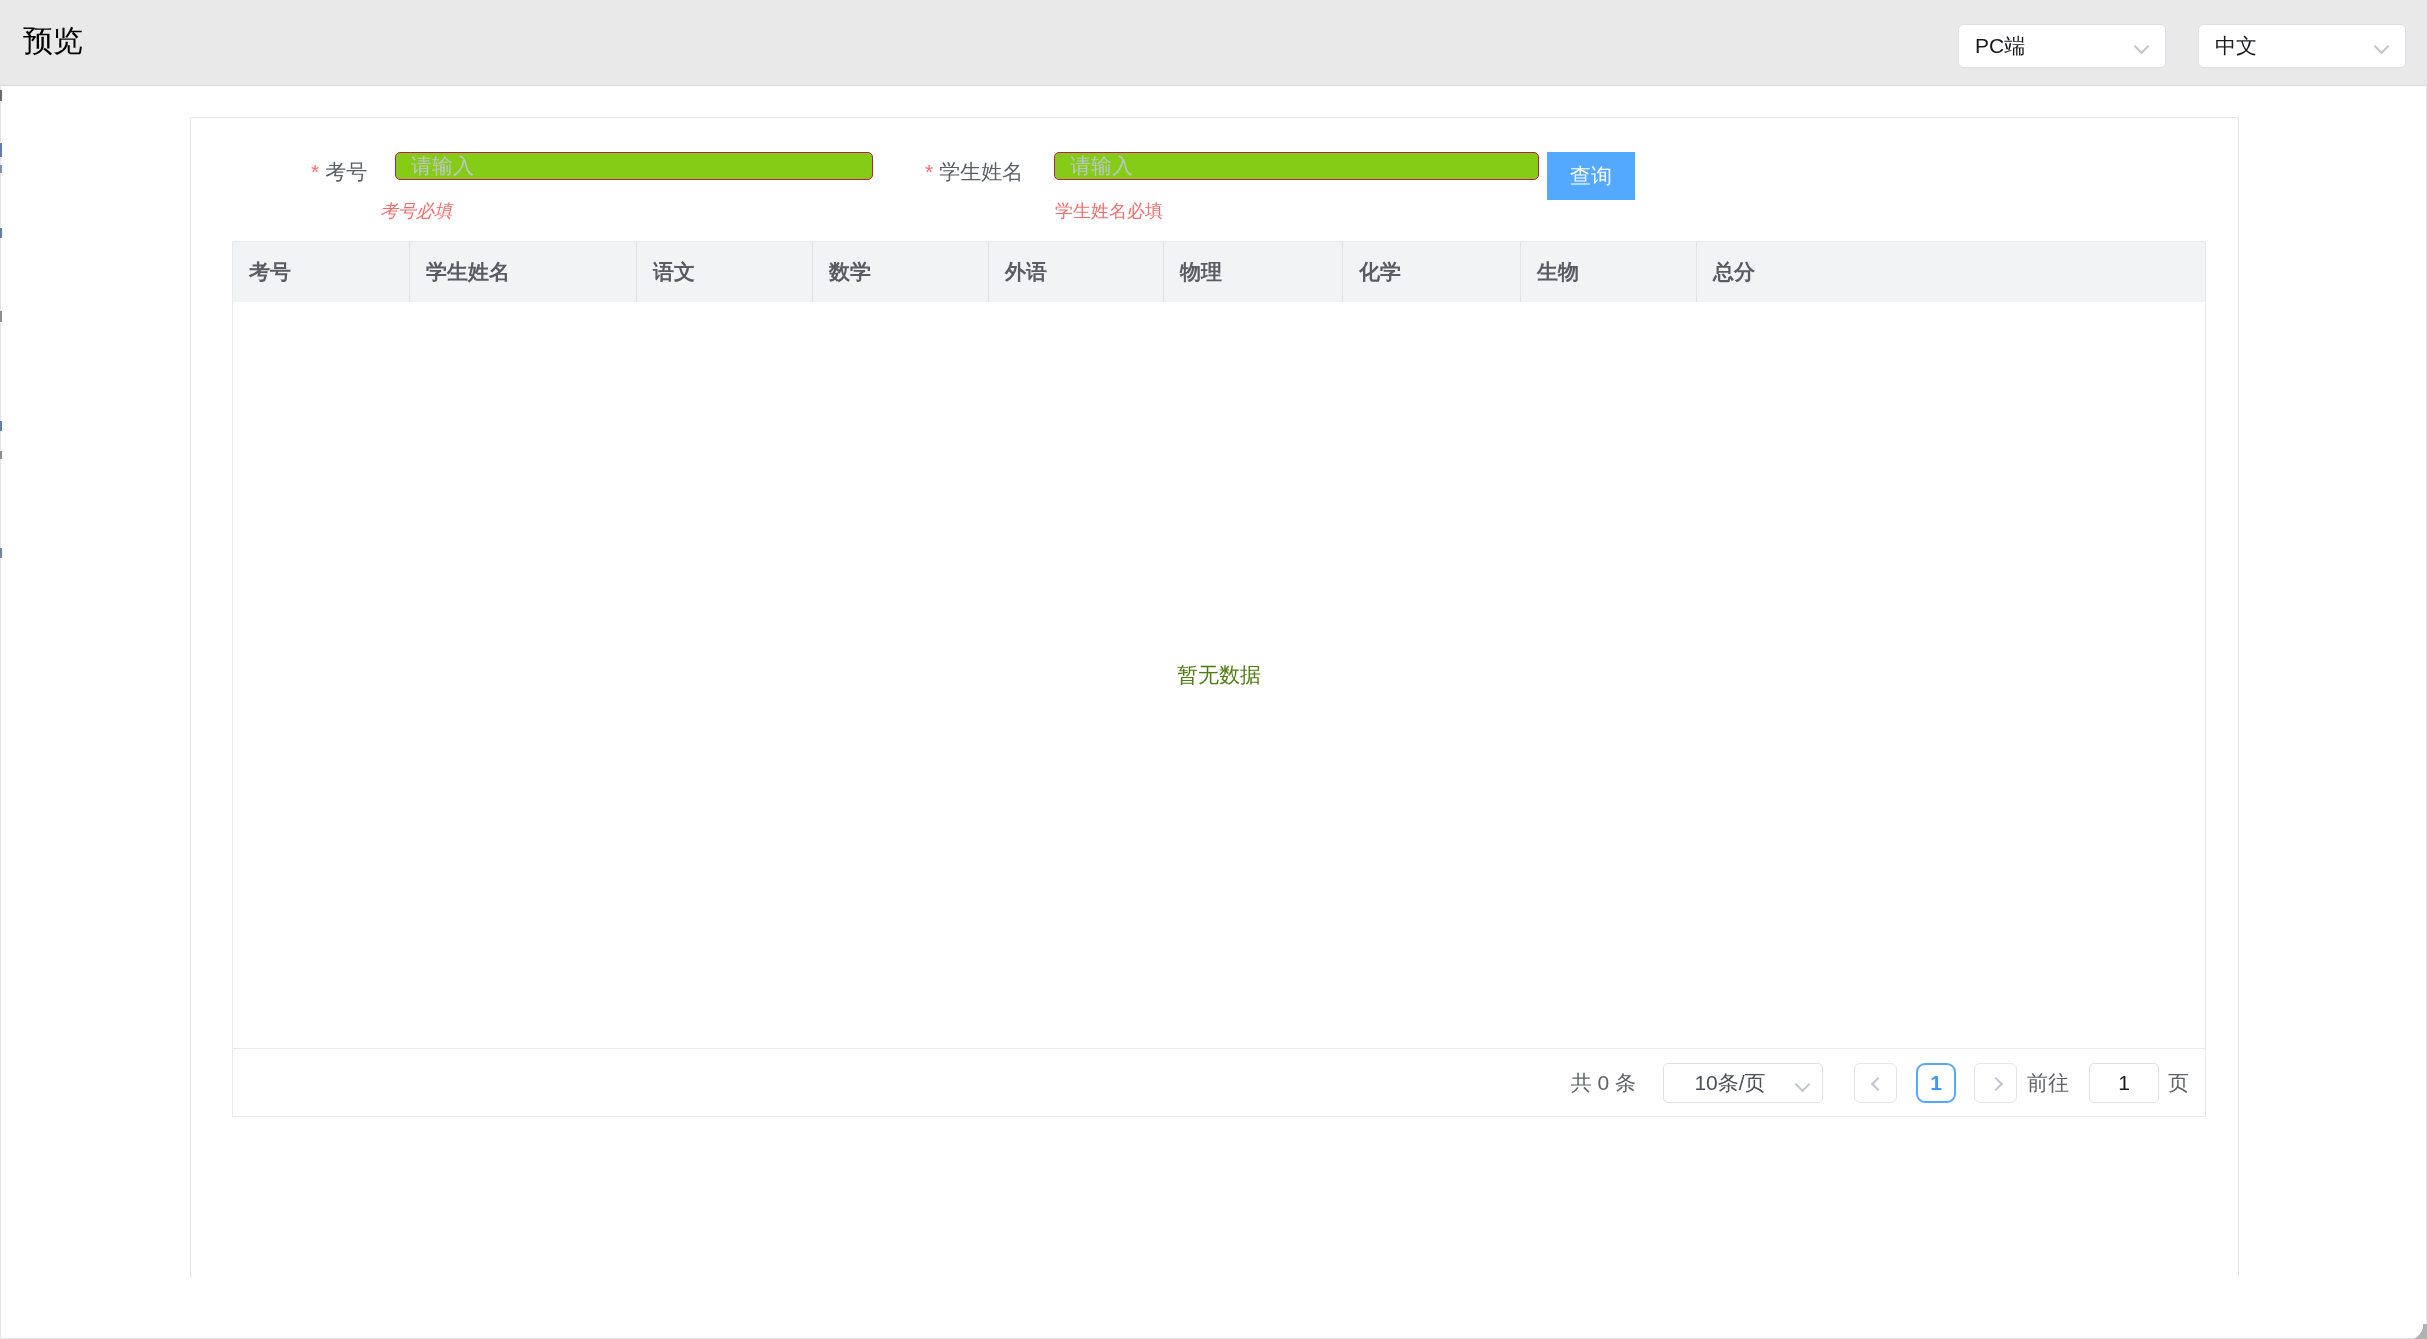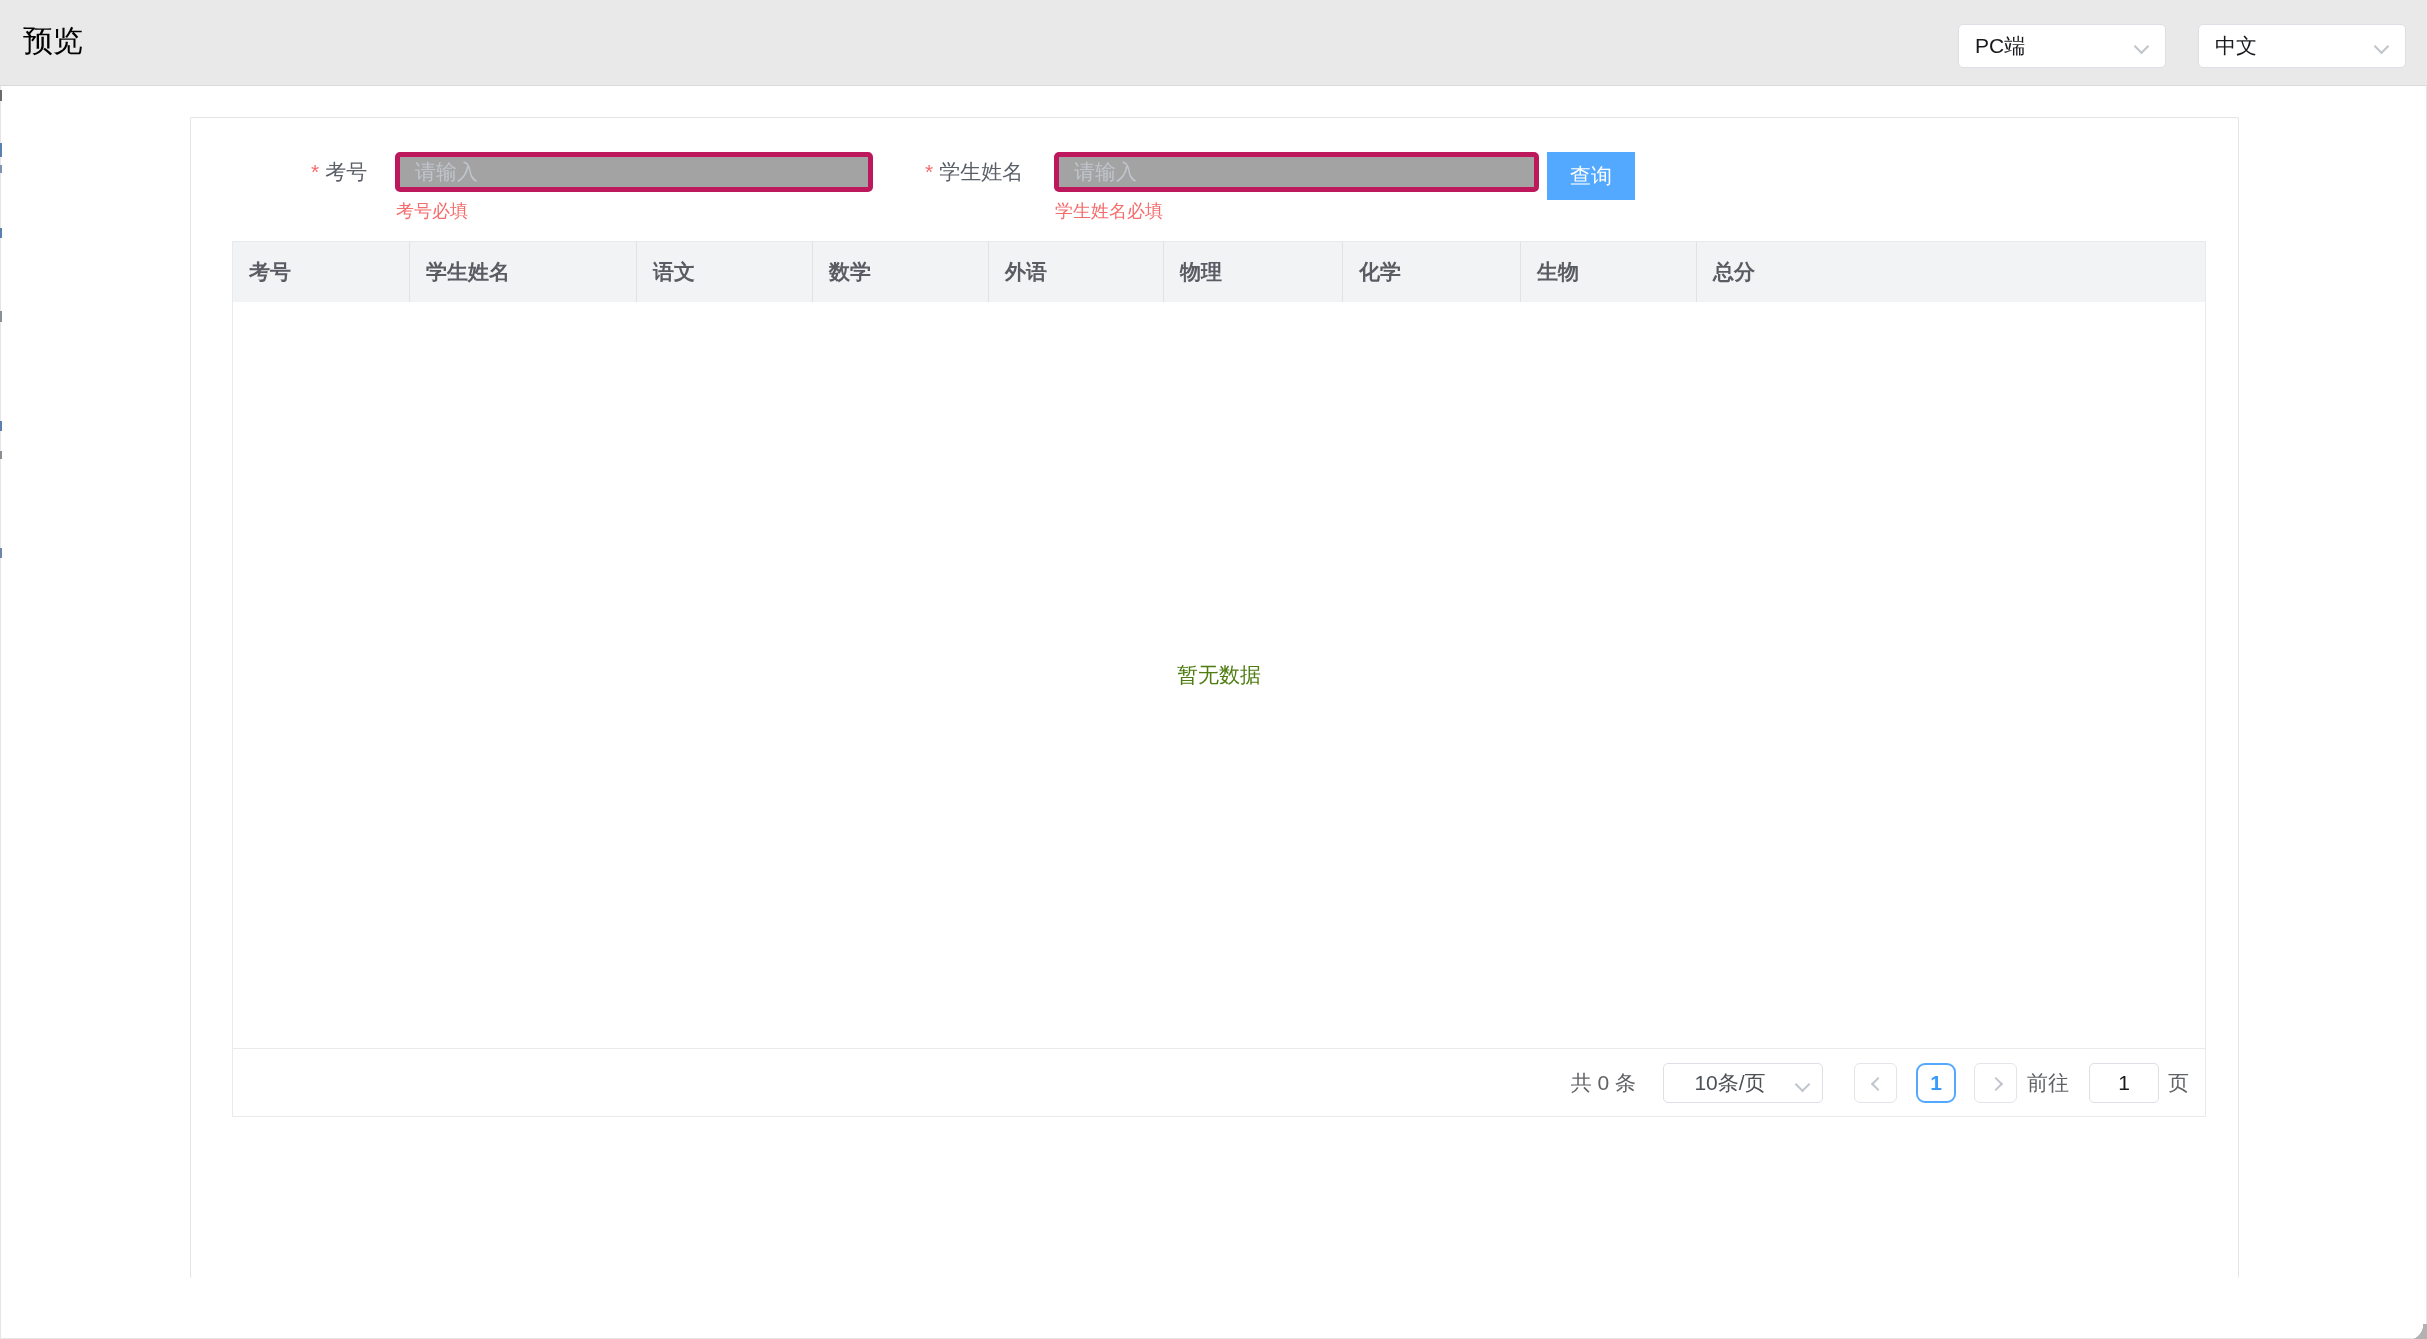--- a/index.html
+++ b/index.html
@@ -24,28 +24,28 @@
 
   
   .card { position:absolute; left:190px; top:117px; width:2049px; height:1161px;
           background:#fff; border:1px solid #e4e4e4; border-bottom:none; border-radius:2px; }
 
   
   .fld-label { position:absolute; top:152px; height:40px; line-height:40px;
                font-size:21px; color:#5a5e66; white-space:nowrap; }
   .req { color:#f56c6c; margin-right:6px; }
   .lbl-1 { left:311px; } .lbl-2 { left:925px; }
-  .txt-input { position:absolute; top:152px; height:40px; border:5px solid #be185d;
+  .txt-input { position:absolute; top:152px; height:28px; border:1px solid #be185d;
                border-radius:5px; font-size:21px; color:#303133; padding:0 15px;
-               outline:none; background:#a3a3a3; font-family:inherit; }
+               outline:none; background:#84cc16; font-family:inherit; }
   .txt-input::placeholder { color:#c0c4cc; }
   .inp-1 { left:395px; width:478px; }
   .inp-2 { left:1054px; width:485px; }
   .fld-error { position:absolute; top:199px; font-size:18px; color:#f56c6c; white-space:nowrap; }
-  .err-1 { left:396px; } .err-2 { left:1055px; }
+  .err-1 { left:380px;font-style:italic; } .err-2 { left:1055px; }
   .query-btn { position:absolute; left:1547px; top:152px; width:88px; height:48px;
                background:#53a8ff; color:#fff; border:none; border-radius:0;
                font-size:21px; cursor:pointer; font-family:inherit; }
 
   
   .table { position:absolute; left:232px; top:241px; width:1974px; height:876px;
            border:1px solid #e8eaec; background:#fff; display:flex; flex-direction:column; }
   .thead { display:flex; height:60px; background:#f2f3f5; flex:none; }
   .th { height:60px; line-height:59px; padding-left:16px; font-size:21px; font-weight:bold;
         color:#595d63; border-right:1px solid #e2e2e2; white-space:nowrap; overflow:hidden; }

